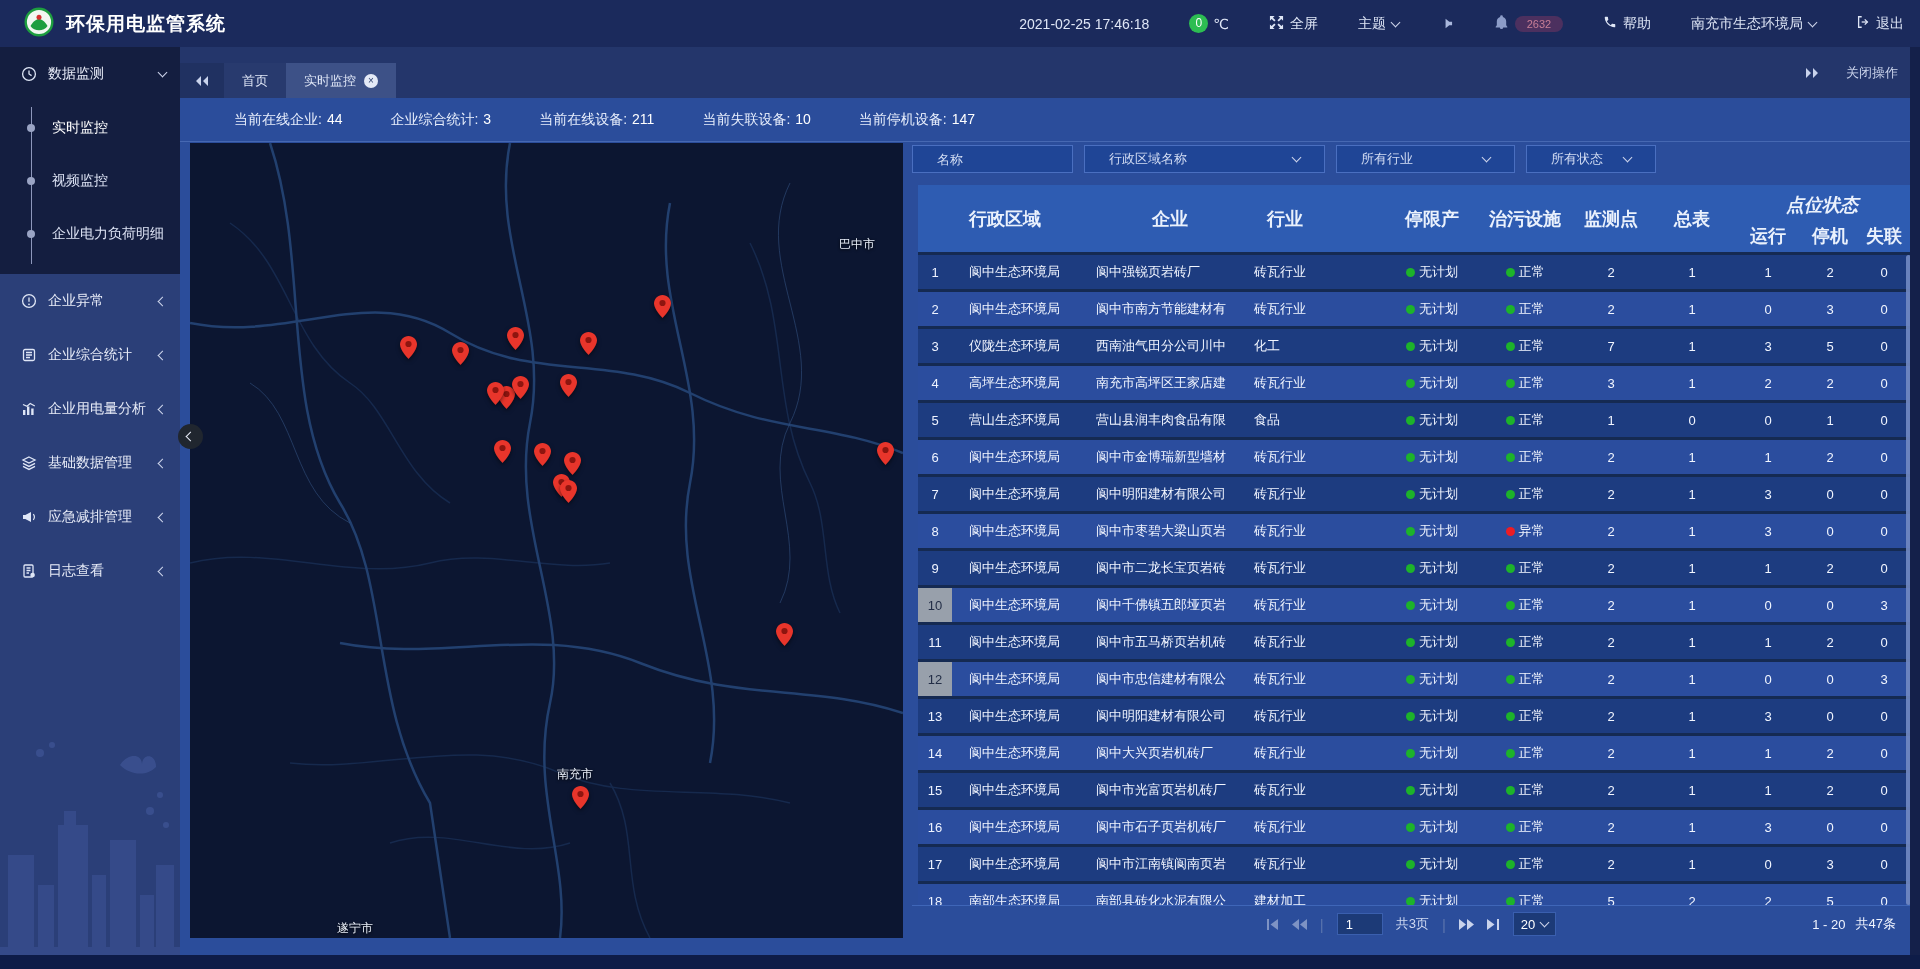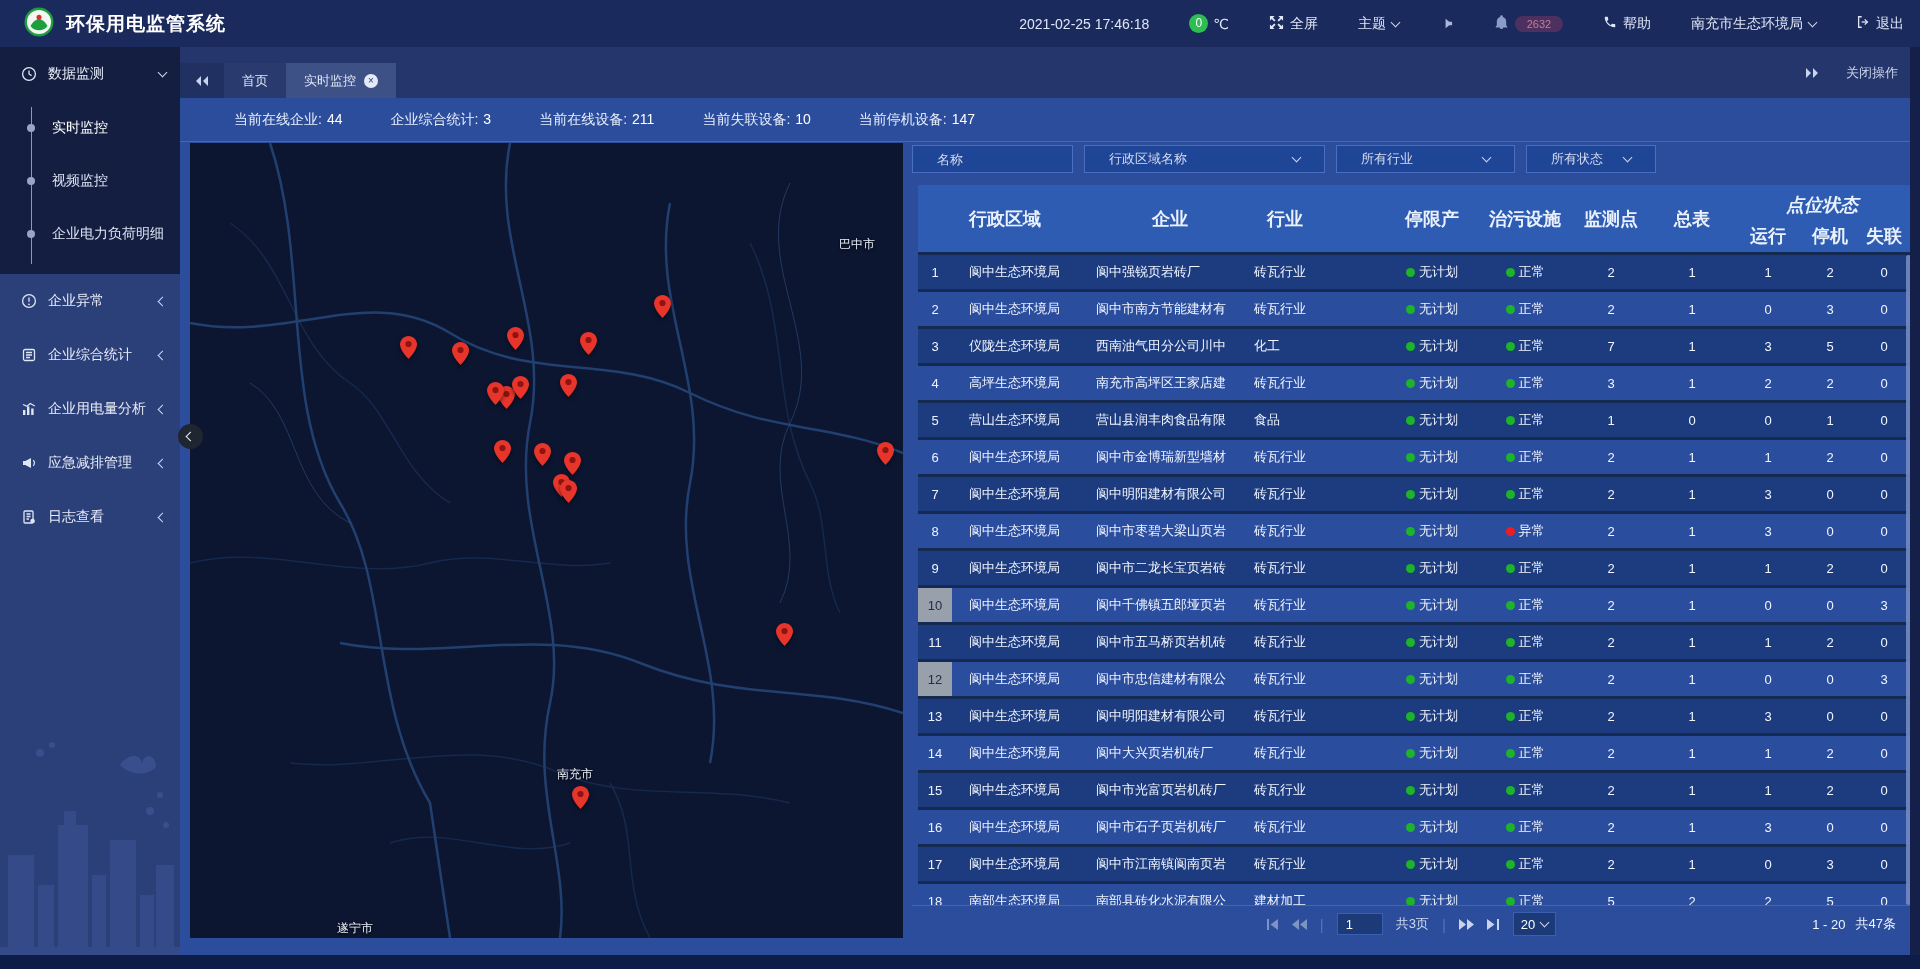--- a/index.html
+++ b/index.html
@@ -226,20 +226,33 @@
               <svg width="16" height="16" viewBox="0 0 16 16">
                 <g fill="#dfe6f6">
                   <rect x="2" y="9" width="2.4" height="5"></rect>
                   <rect x="6" y="5.5" width="2.4" height="8.5"></rect>
                   <rect x="10.2" y="7.5" width="2.4" height="6.5"></rect>
                 </g>
                 <path d="M2 3.5l4 1.8 3.2-2.8 4.6 2.6" stroke="#dfe6f6" stroke-width="1.2" fill="none"></path>
               </svg>
             </span>
             <span class="ml">企业用电量分析</span>
+            <span class="chev left"></span>
+          </div>
+        </div>
+        <div class="msec">
+          <div class="mi">
+            <span class="ic">
+              <svg width="16" height="16" viewBox="0 0 16 16" fill="none" stroke="#dfe6f6" stroke-width="1.3">
+                <path d="M8 2l6 3-6 3-6-3z"></path>
+                <path d="M2 8.4l6 3 6-3"></path>
+                <path d="M2 11.4l6 3 6-3"></path>
+              </svg>
+            </span>
+            <span class="ml">基础数据管理</span>
             <span class="chev left"></span>
           </div>
         </div>
         <div class="msec">
           <div class="mi">
             <span class="ic">
               <svg width="16" height="16" viewBox="0 0 16 16">
                 <path d="M2 6v4h2.3L10 13V3L4.3 6z" fill="#dfe6f6"></path>
                 <path d="M12.3 5.2c1.2 1.5 1.2 4.1 0 5.6" stroke="#dfe6f6" stroke-width="1.2" fill="none"></path>
               </svg>

